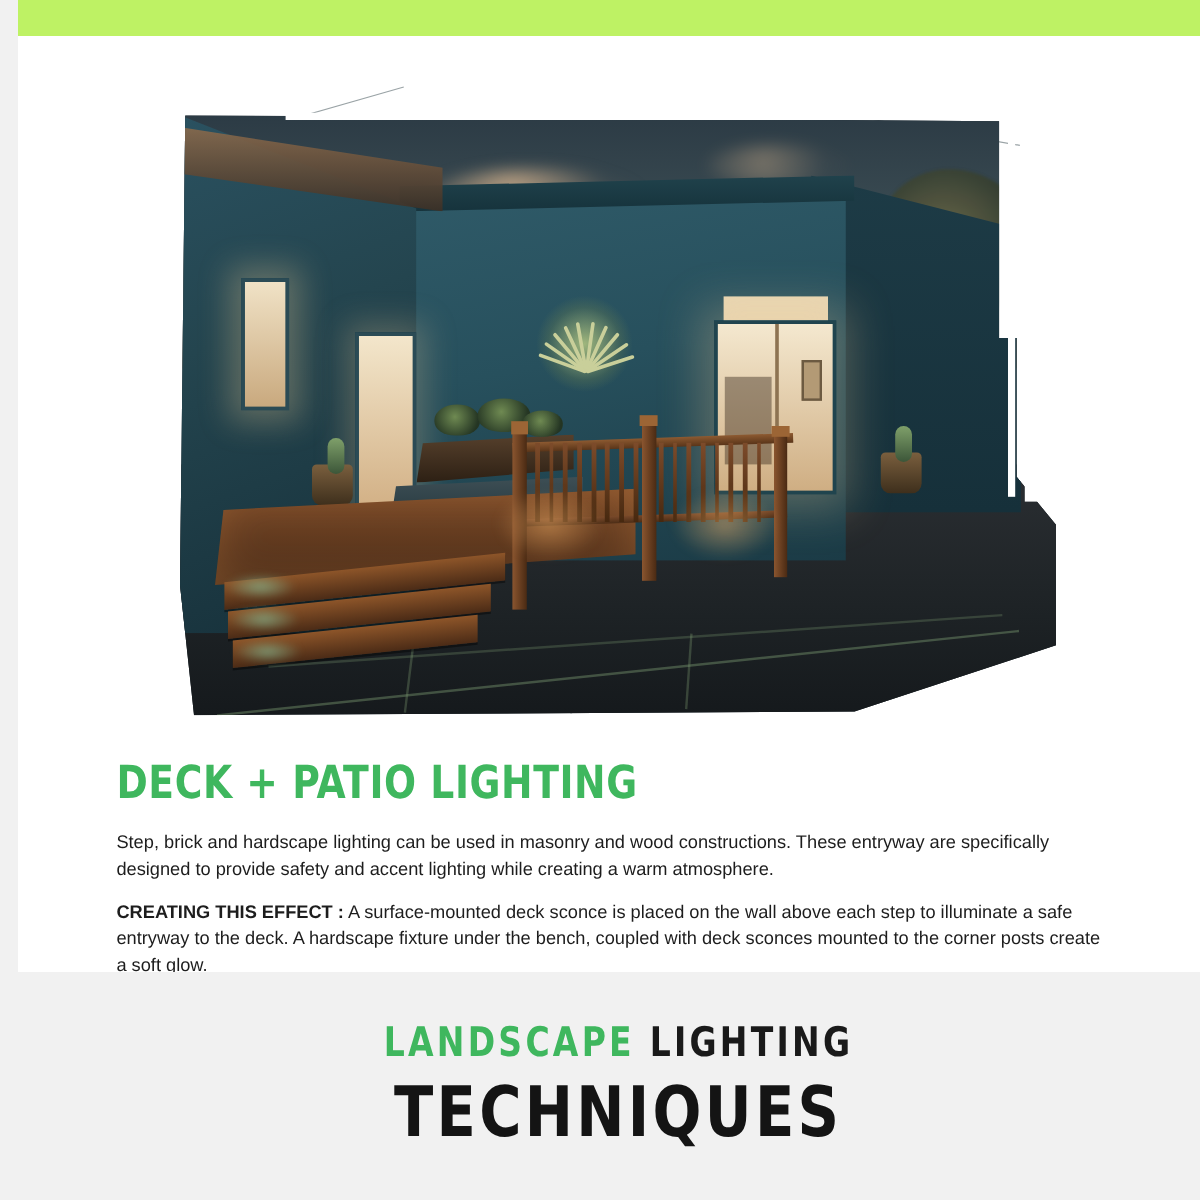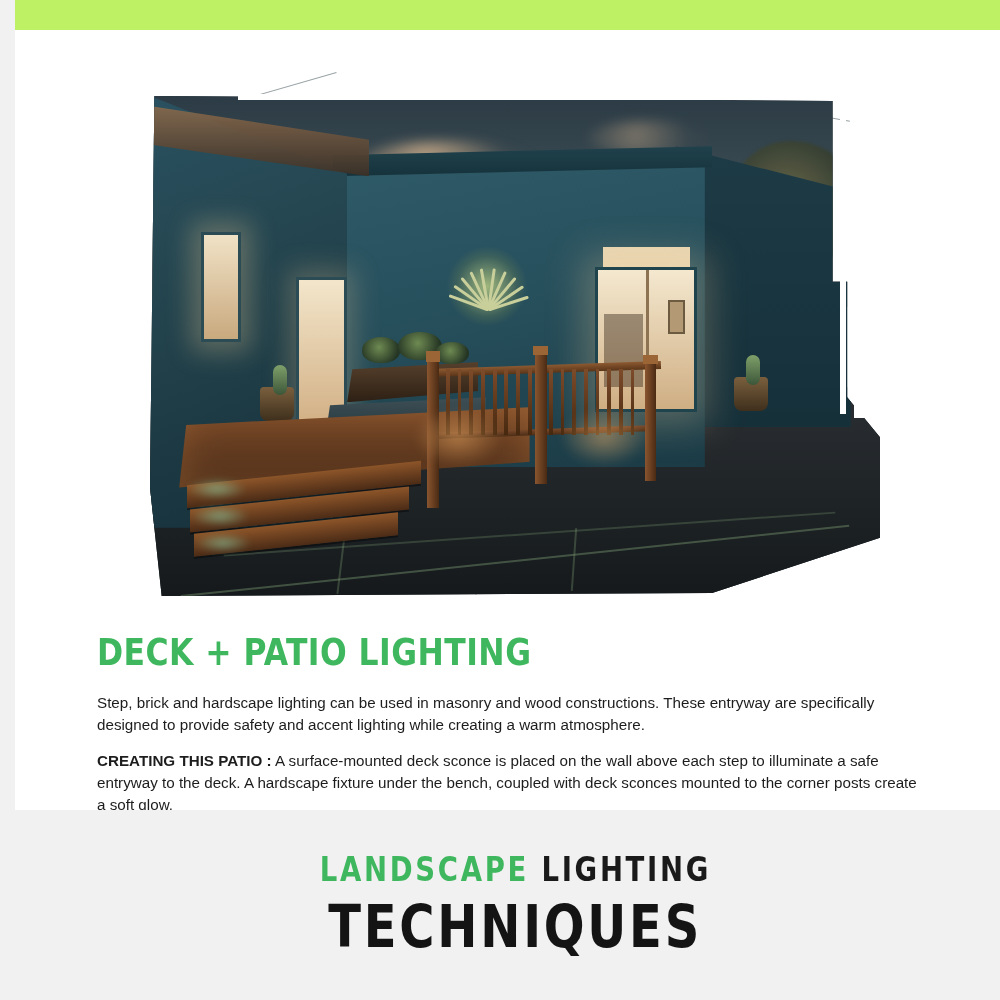--- a/index.html
+++ b/index.html
@@ -431,21 +431,21 @@
       </div>
 
       <div class="edge edge-top"></div>
       <div class="edge edge-right"></div>
       <div class="edge edge-right2"></div>
     </div>
 
     <div class="text-block">
       <h1 class="headline">DECK + PATIO LIGHTING</h1>
       <p class="para"><span>Step, brick and hardscape lighting can be used in masonry and wood constructions. These entryway are specifically designed to provide safety and accent lighting while creating a warm atmosphere.</span></p>
-      <p class="para"><b>CREATING THIS PATIO :</b><span> A surface-mounted deck sconce is placed on the wall above each step to illuminate a safe entryway to the deck. A hardscape fixture under the bench, coupled with deck sconces mounted to the corner posts create a soft glow.</span></p>
+      <p class="para"><b>CREATING THIS EFFECT :</b><span> A surface-mounted deck sconce is placed on the wall above each step to illuminate a safe entryway to the deck. A hardscape fixture under the bench, coupled with deck sconces mounted to the corner posts create a soft glow.</span></p>
     </div>
 
   </div>
 
   <div class="footer">
     <div class="footer-line1">
       <span class="green">LANDSCAPE</span>
       <span class="dark">LIGHTING</span>
     </div>
     <div class="footer-line2">TECHNIQUES</div>

